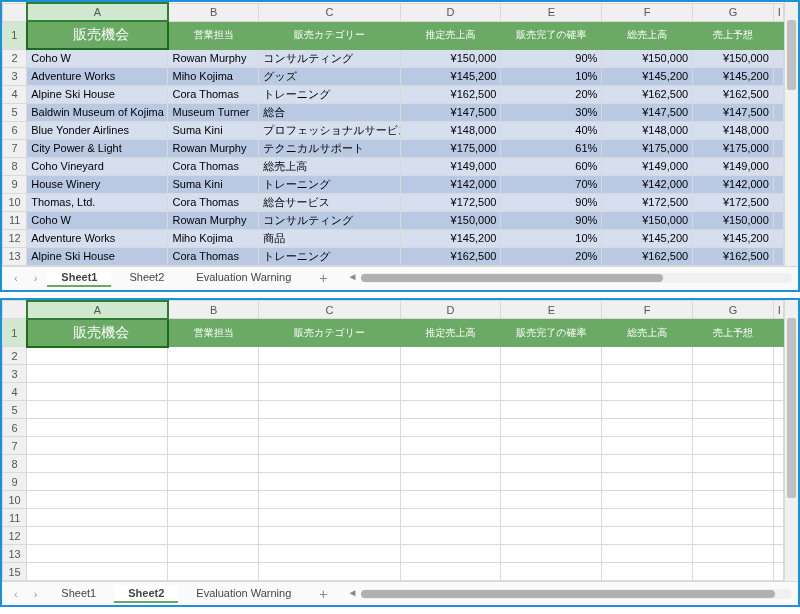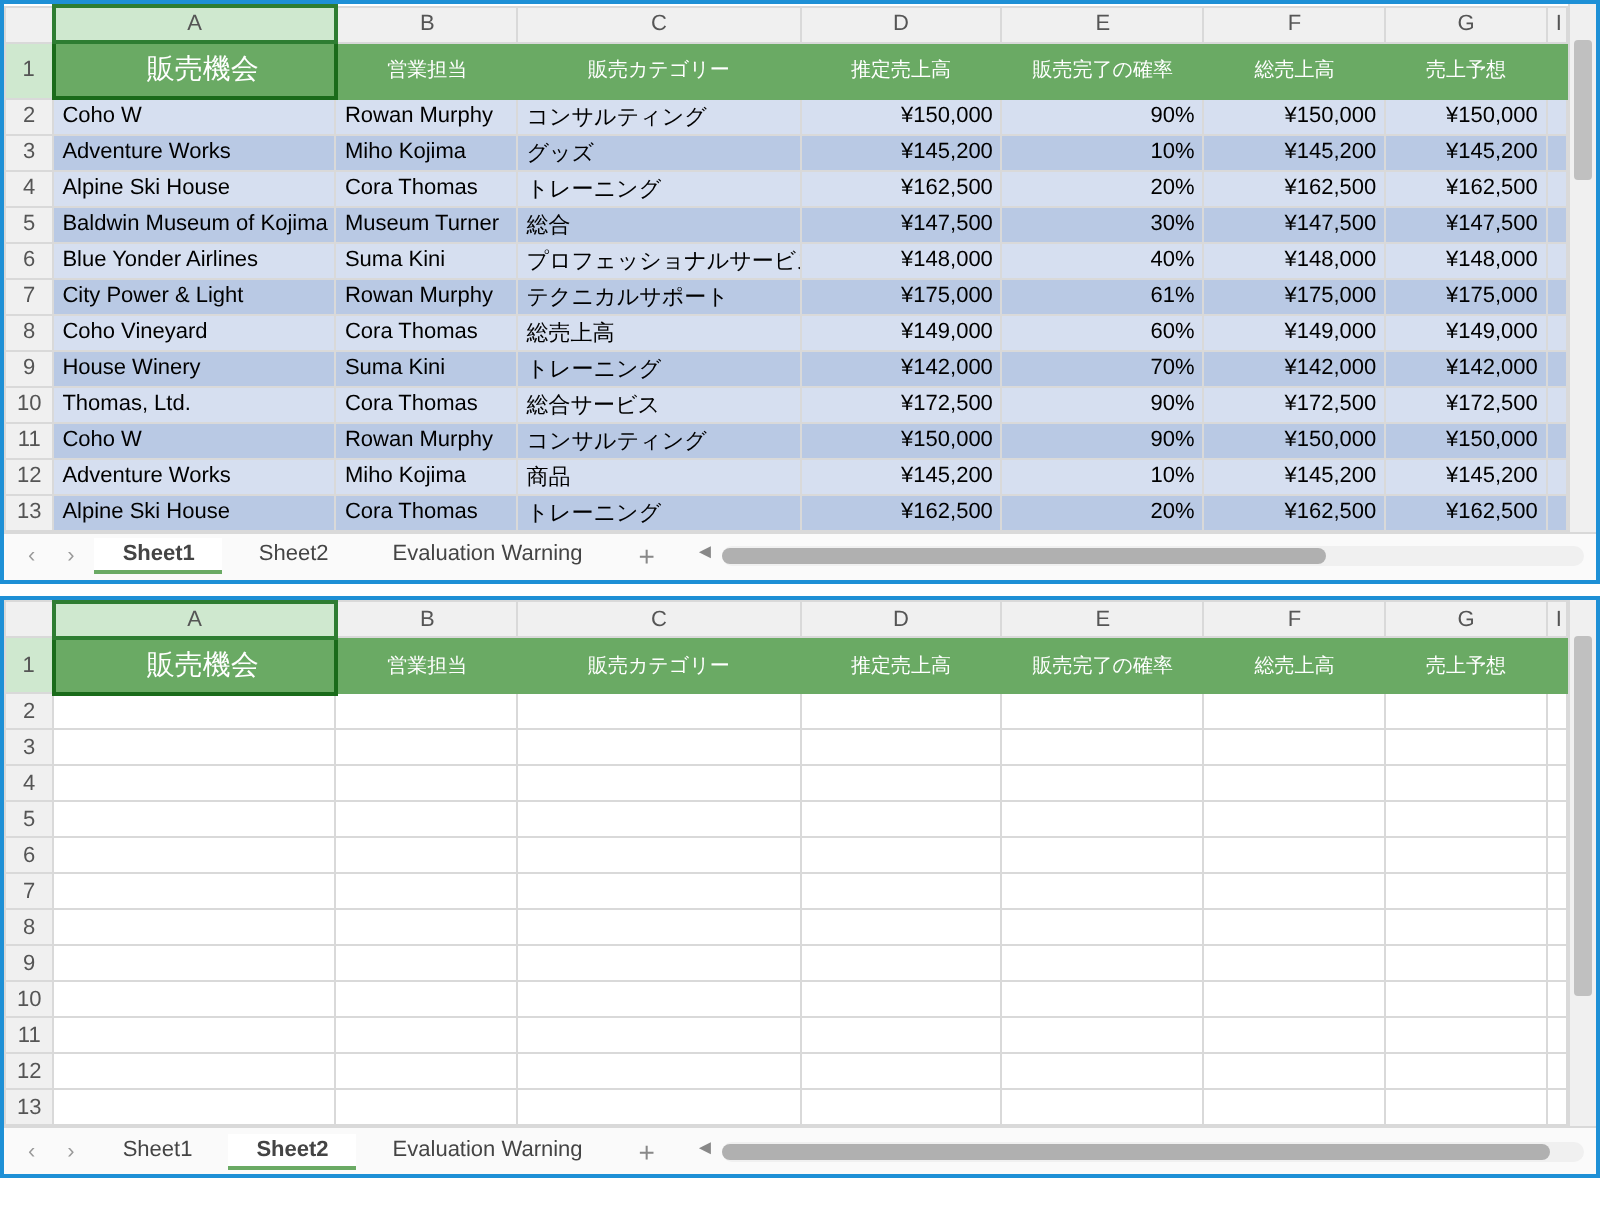--- a/index.html
+++ b/index.html
@@ -493,20 +493,31 @@
             <td class="rowhead">13</td>
             <td></td>
             <td></td>
             <td></td>
             <td></td>
             <td></td>
             <td></td>
             <td></td>
             <td></td>
           </tr>
+          <tr>
+            <td class="rowhead">15</td>
+            <td></td>
+            <td></td>
+            <td></td>
+            <td></td>
+            <td></td>
+            <td></td>
+            <td></td>
+            <td></td>
+          </tr>
         </tbody>
     </table>
     <div class="vscroll">
       <div class="thumb" style="top:18px;height:180px"></div>
     </div>
   </div>
   <div class="tabbar">
     <span class="tabnav">‹</span>
     <span class="tabnav">›</span>
     <span class="tab">Sheet1</span>

